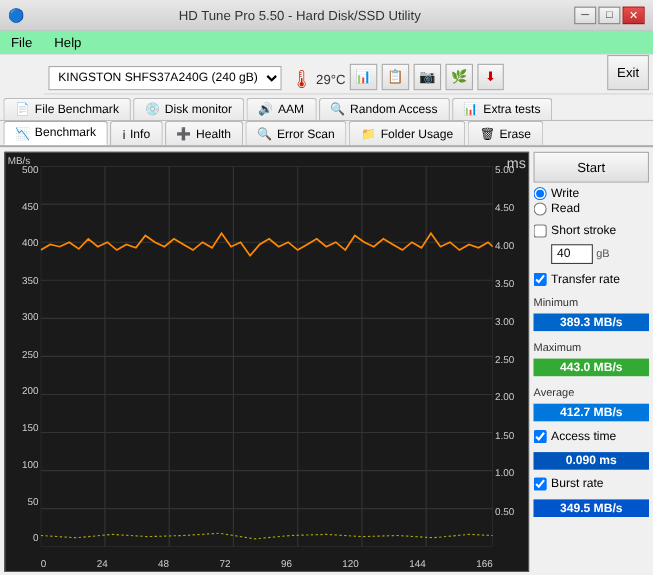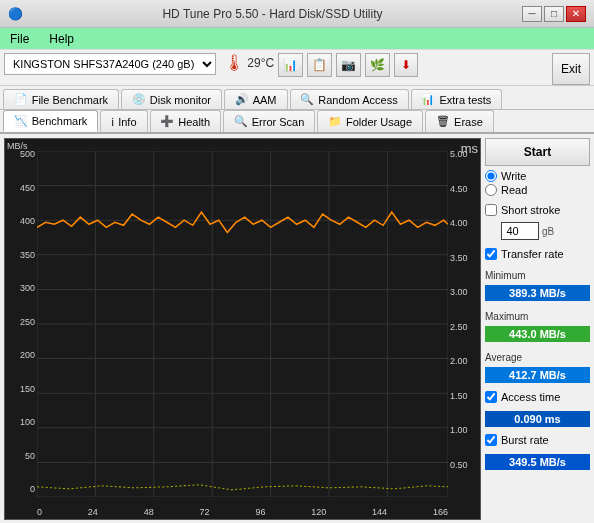--- a/index.html
+++ b/index.html
@@ -32,24 +32,25 @@
       border-bottom: 1px solid #ddd;
       height: 22px;
       align-items: center;
     }
     .menu-item { padding: 1px 6px; cursor: pointer; font-size: 12px; }
     
     .toolbar {
       background: #f0f0f0;
       padding: 3px 4px;
       display: flex;
-      align-items: flex-start;
+      align-items: flex-end;
       gap: 4px;
       border-bottom: 1px solid #ccc;
       height: 36px;
+      margin-left: 40px;
     }
     .disk-select {
       height: 22px; border: 1px solid #aaa; background: white;
       padding: 0 4px; font-size: 11px; min-width: 180px;
     }
     .temp-display {
       display: flex; align-items: center; gap: 3px;
       font-size: 12px; color: #333; margin-left: 4px;
     }
     .thermometer { color: #cc2200; font-size: 16px; }
@@ -140,21 +141,21 @@
       gap: 4px;
     }
     
     .start-btn {
       width: 100%;
       height: 28px;
       background: linear-gradient(to bottom, #f8f8f8, #e0e0e0);
       border: 1px solid #aaa;
       cursor: pointer;
       font-size: 12px;
-      font-weight: bold;
+      font-weight: normal;
     }
     
     .radio-group { display: flex; flex-direction: column; gap: 2px; }
     .radio-row { display: flex; align-items: center; gap: 4px; font-size: 11px; }
     .radio-input { width: 12px; height: 12px; cursor: pointer; }
     
     .checkbox-row { display: flex; align-items: center; gap: 4px; font-size: 11px; margin-top: 4px; }
     .checkbox-input { width: 12px; height: 12px; cursor: pointer; }
     
     .spinbox-row {

